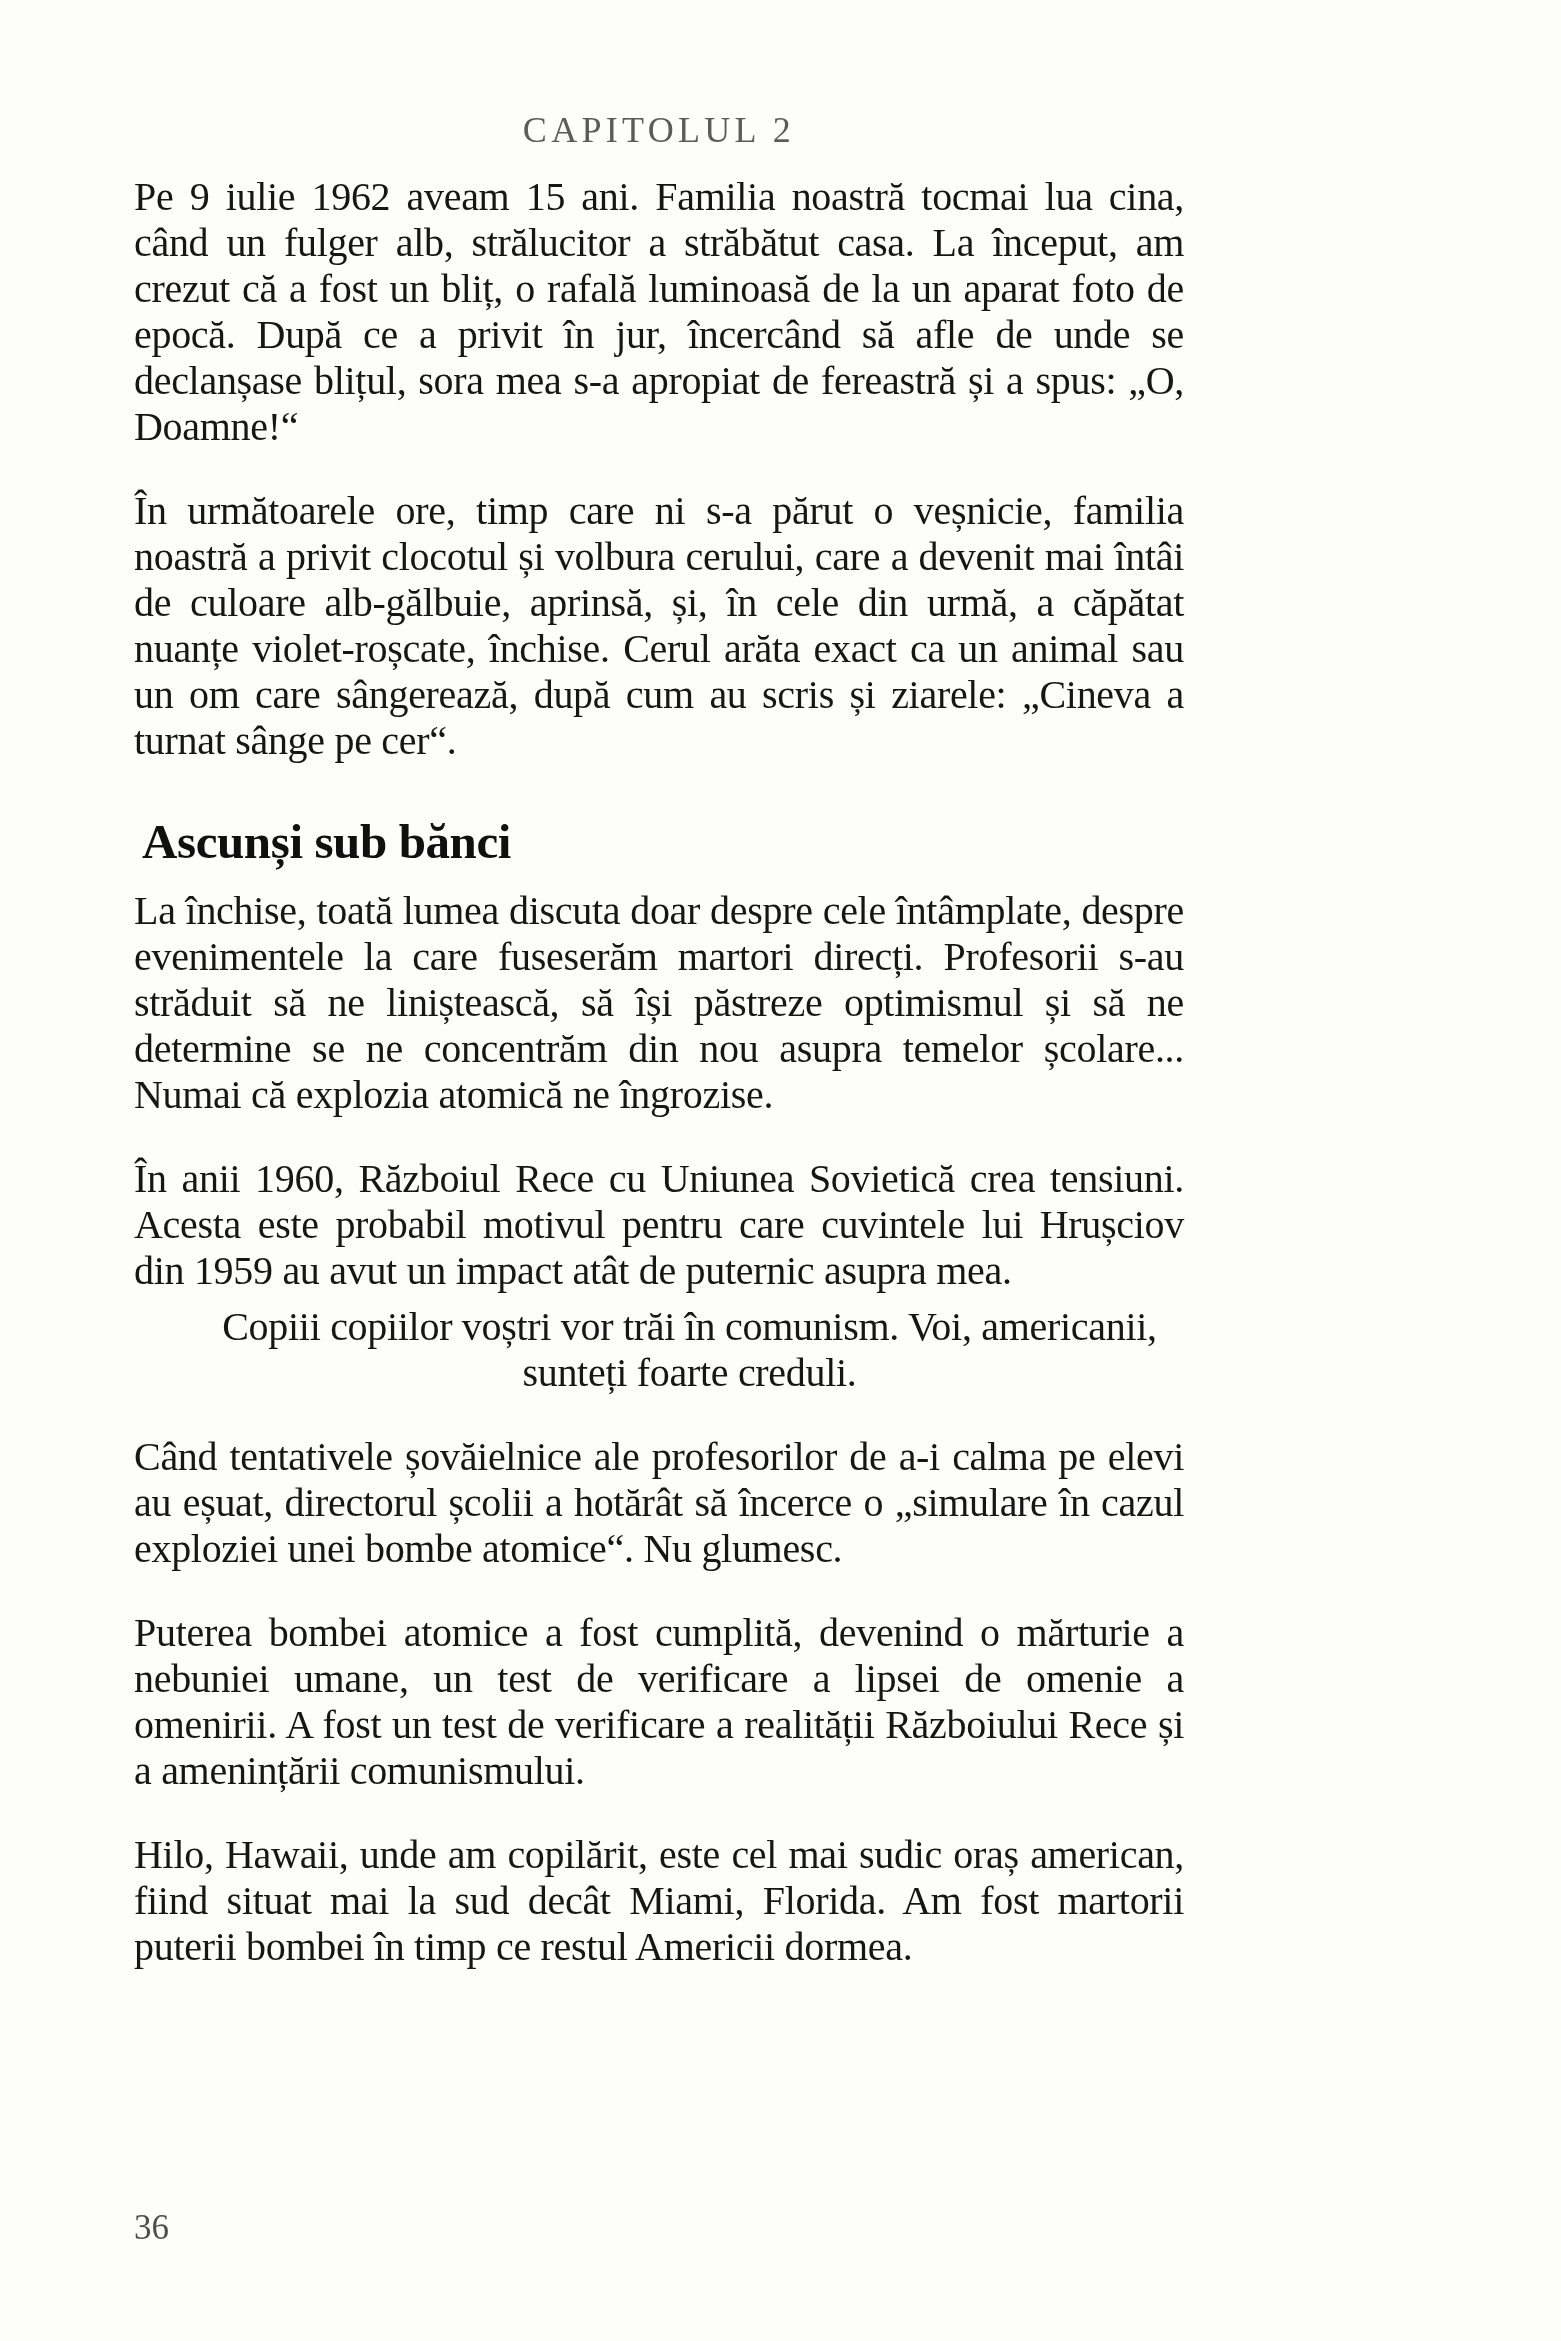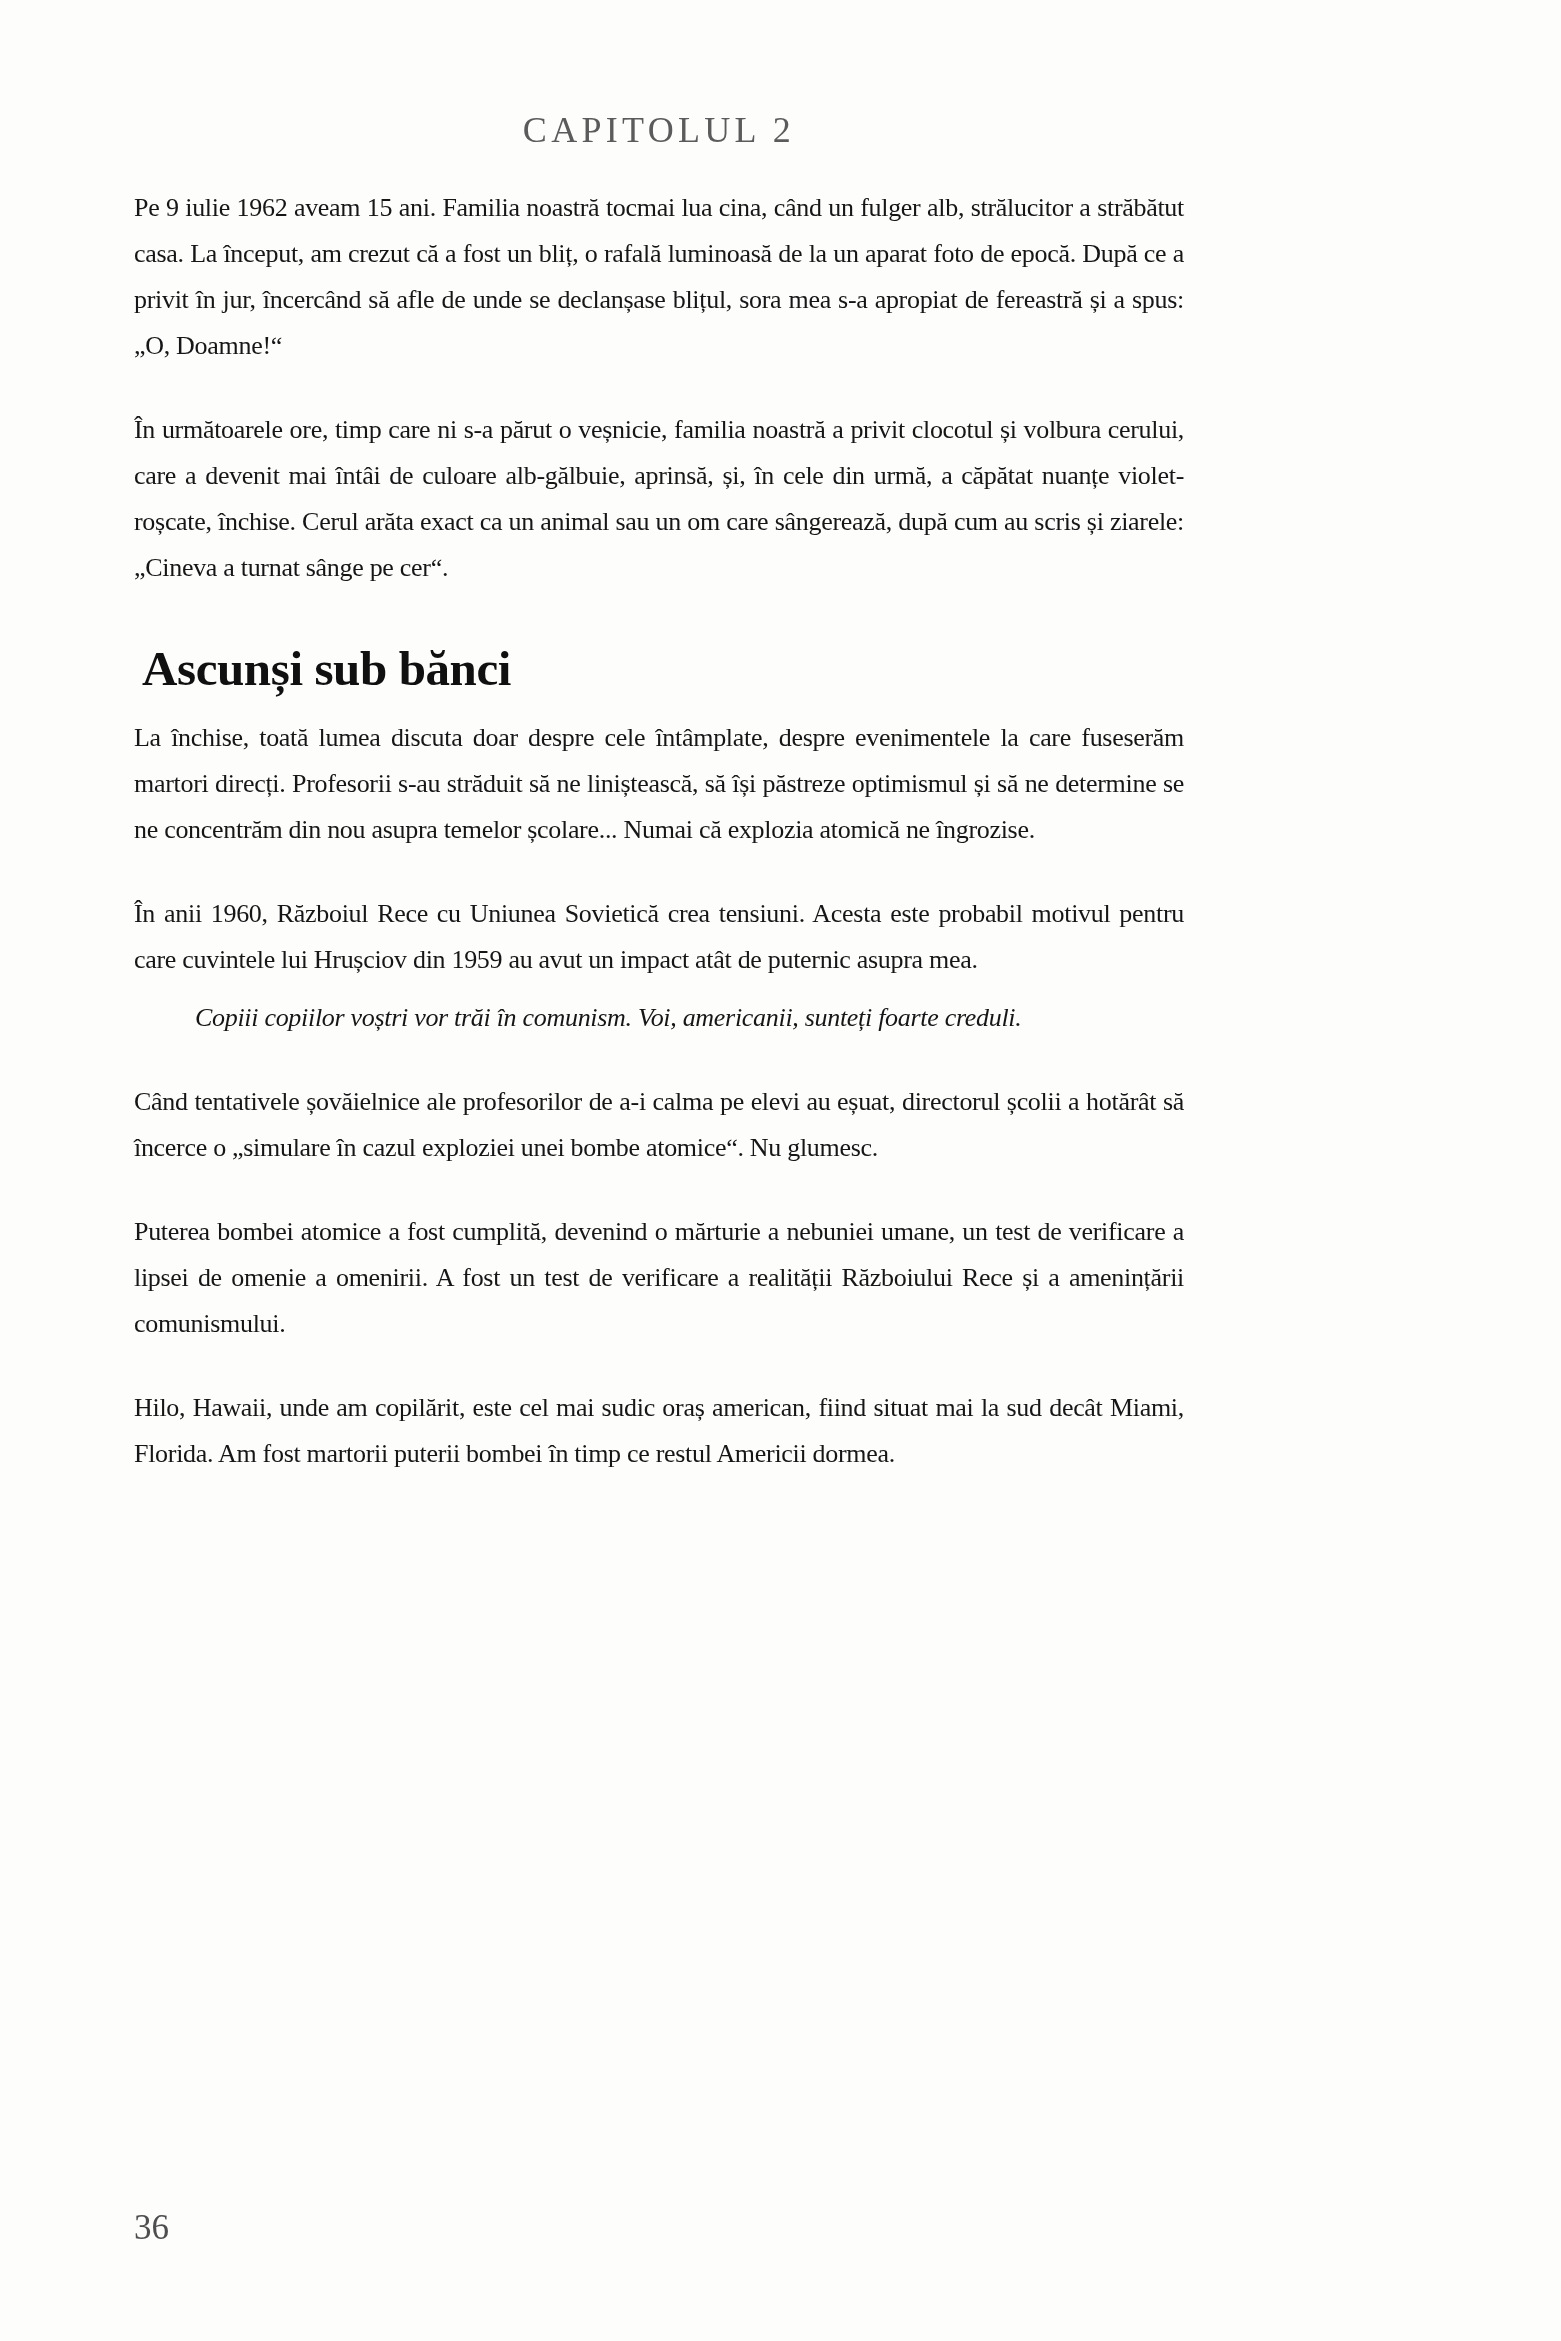--- a/index.html
+++ b/index.html
@@ -37,33 +37,32 @@
     color: #101010;
     letter-spacing: -0.4px;
     margin: 0 0 17.3px 0;
     line-height: 1.15;
   }
   h1.second {
     margin-top: 50px;
     margin-left: 8px;
   }
   p {
-    font-size: 26px;
+    font-size: 40px;
     line-height: 46px;
     letter-spacing: -0.3px;
     text-align: justify;
-    margin: 12px 0 38px 0;
+    margin: 1px 0 38px 0;
   }
   p.tight {
     margin-bottom: 10.4px;
   }
   p.quote {
-    font-style: italic;
     padding-left: 61px;
-    text-align: left;
+    text-align: center;
   }
   .page-number {
     position: absolute;
     top: 2208px;
     left: 134px;
     width: 1050px;
     text-align: left;
     font-size: 35px;
     color: #4e4e4e;
   }

